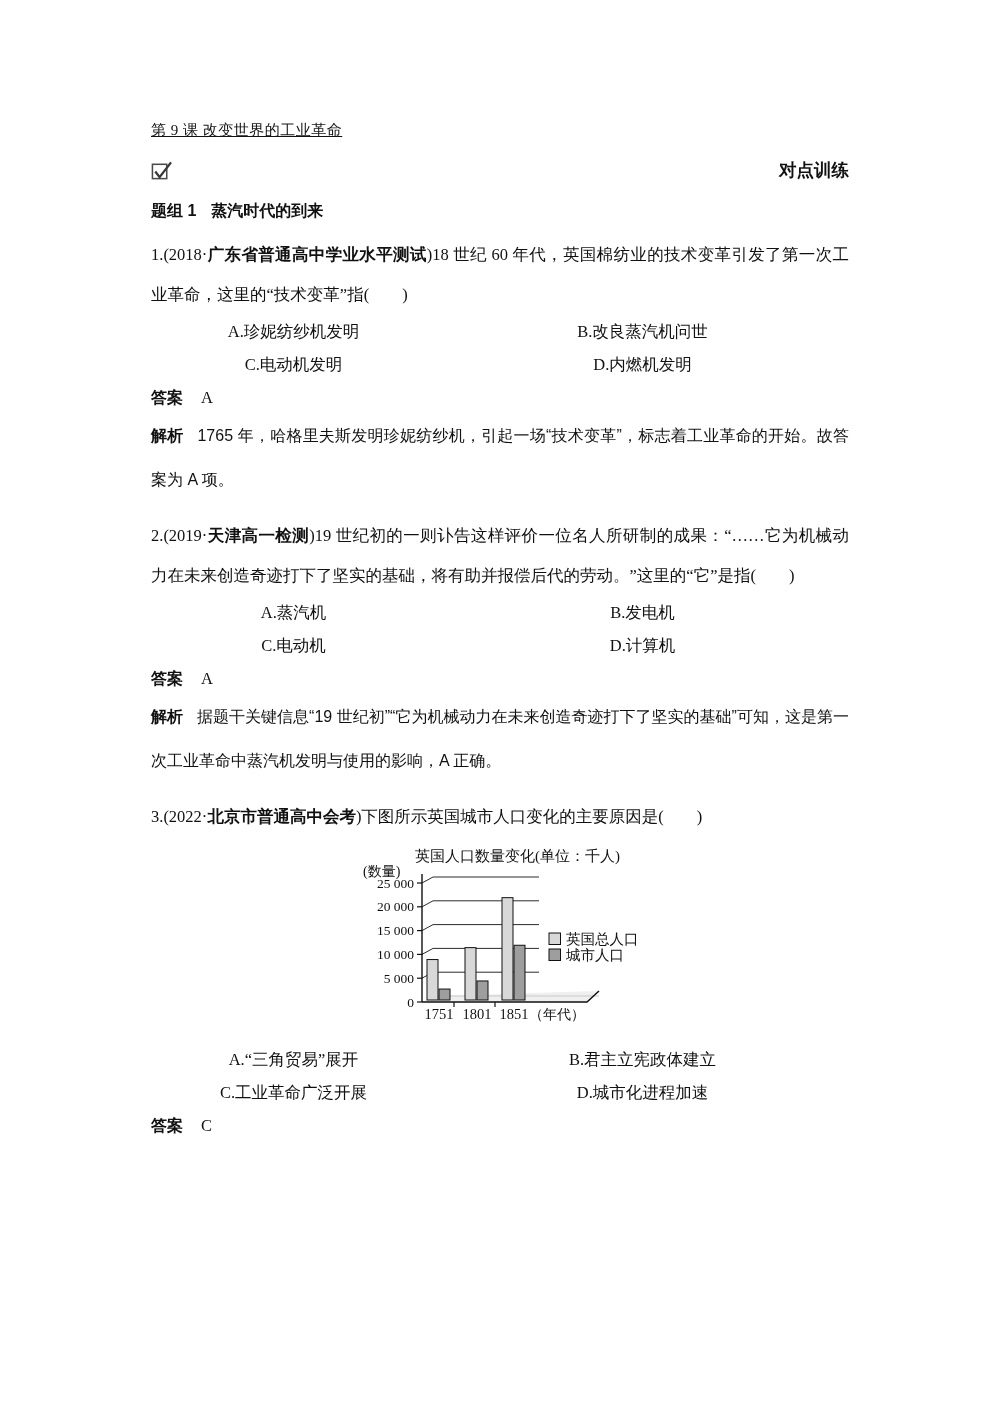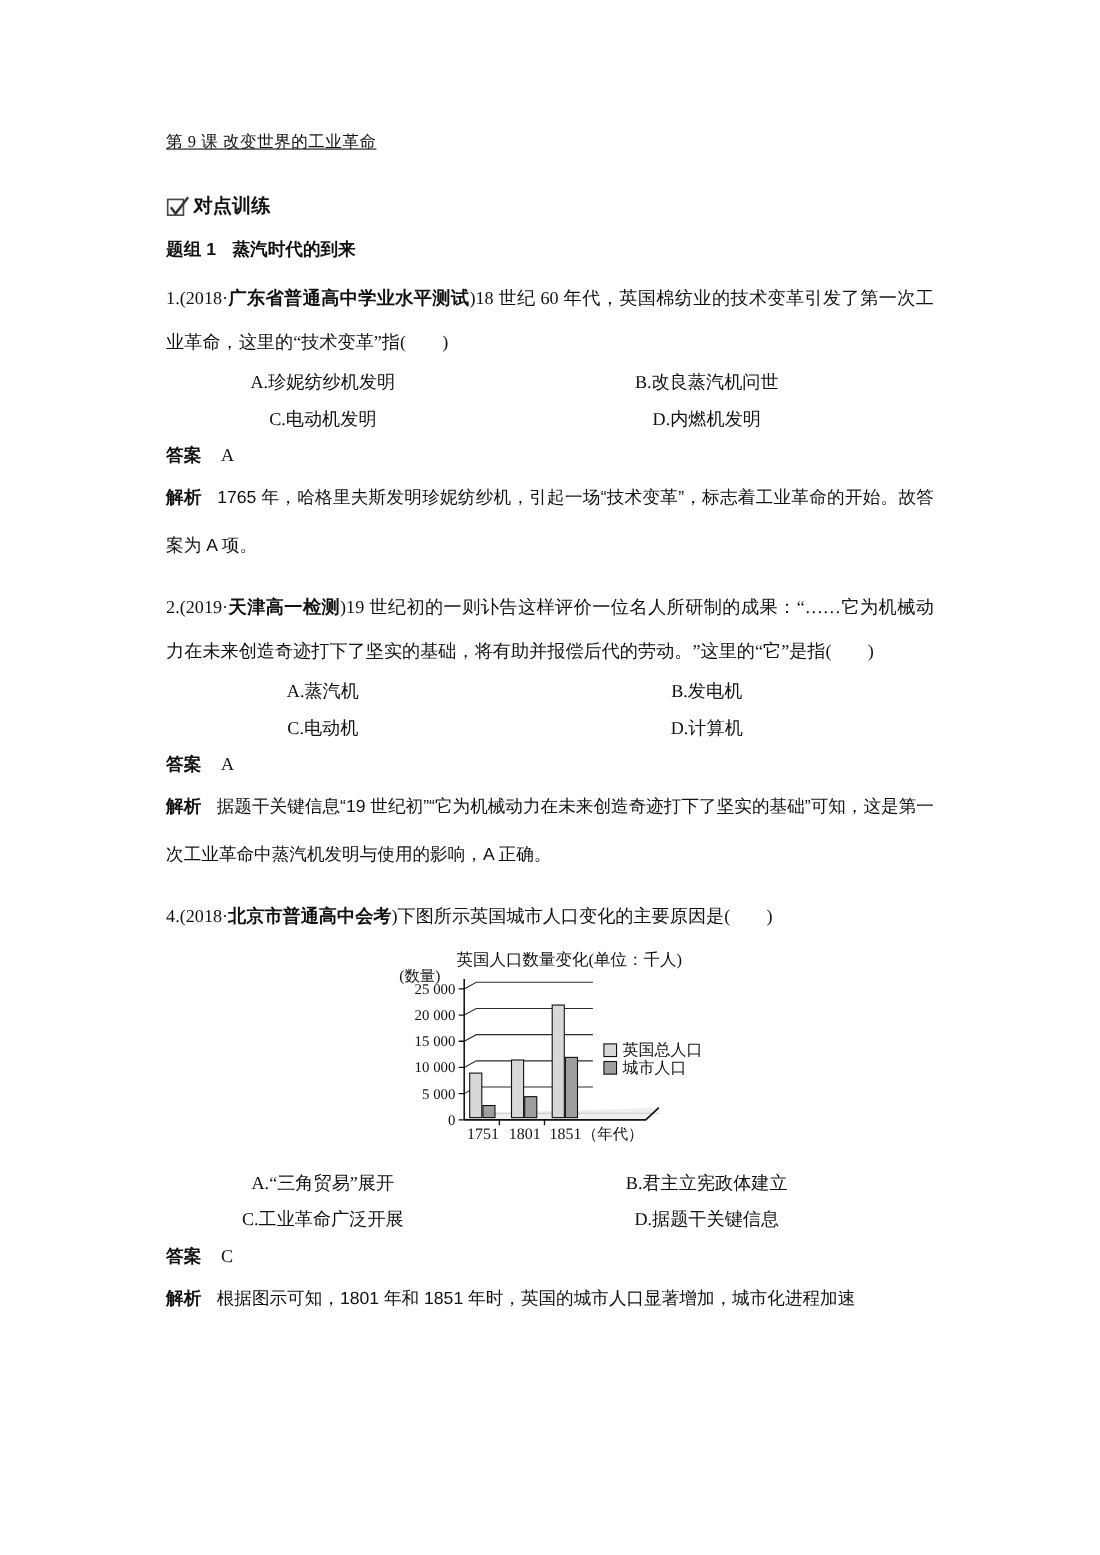--- a/index.html
+++ b/index.html
@@ -5,21 +5,21 @@
   * { margin:0; padding:0; box-sizing:border-box; }
   html,body { width:1000px; height:1414px; background:#ffffff; overflow:hidden; }
   body { font-family:"Liberation Serif","DejaVu Serif",serif; color:#111; }
   .page { width:1000px; height:1414px; padding:120px 151px 0 151px; }
 
   .doc-header { font-size:15px; line-height:20px; letter-spacing:0.5px;text-decoration:underline; }
 
   .doc-title { margin-top:28px; font-family:"Liberation Sans","DejaVu Sans",sans-serif;
                font-weight:bold; font-size:25px; line-height:32px; text-align:center; letter-spacing:2px; }
 
-  .section-row { margin-top:36px; display:flex; align-items:center; }
+  .section-row { margin-top:19px; display:flex; align-items:center;justify-content:space-between; }
   .checkbox-icon { width:21px; height:21px; margin-right:4px; }
   .section-label { font-family:"Liberation Sans","DejaVu Sans",sans-serif; font-weight:bold;
                    font-size:17.5px; line-height:22px; }
 
   .group-row { margin-top:19px; font-family:"Liberation Sans","DejaVu Sans",sans-serif;
                font-weight:bold; font-size:16px; line-height:21px; }
   .group-gap { display:inline-block; width:15px; }
 
   .question { margin-top:13px; }
   .stem { font-size:16.5px; line-height:40px; text-align:justify; }
@@ -75,21 +75,21 @@
       <span class="opt">A.蒸汽机</span>
       <span class="opt">B.发电机</span>
       <span class="opt">C.电动机</span>
       <span class="opt">D.计算机</span>
     </div>
     <p class="meta-row"><span class="meta-label">答案</span><span class="answer-value">A</span></p>
     <p class="analysis"><span class="meta-label">解析</span><span>据题干关键信息“19 世纪初”“它为机械动力在未来创造奇迹打下了坚实的基础”可知，这是第一次工业革命中蒸汽机发明与使用的影响，A 正确。</span></p>
   </div>
 
   <div class="question">
-    <p class="stem"><span>4.(2018·</span><span class="src">北京市普通高中会考</span><span>)下图所示英国城市人口变化的主要原因是(　　)</span></p>
+    <p class="stem"><span>3.(2022·</span><span class="src">北京市普通高中会考</span><span>)下图所示英国城市人口变化的主要原因是(　　)</span></p>
 
     <figure class="chart-block">
       <svg id="chart-svg" width="340" height="200" viewBox="0 0 340 200">
           <text x="58" y="20" font-size="15">英国人口数量变化(单位：千人)</text>
           <text x="6" y="35" font-size="14">(数量)</text>
           <polygon points="65,161 230,161 242,150 76,155" fill="#efefef" stroke="none"></polygon>
           <path d="M76 155 H242" stroke="#c9c9c9" stroke-width="1" fill="none"></path>
           <path d="M60 161 H65" stroke="#111" stroke-width="1.2" fill="none"></path>
           <text x="57" y="165.5" font-size="13.5" text-anchor="end">0</text>
           <path d="M65 137.2 l11 -6 H182" stroke="#2b2b2b" stroke-width="1" fill="none"></path>
@@ -125,19 +125,18 @@
           <text x="209" y="102.5" font-size="14.5">英国总人口</text>
           <rect x="192" y="108" width="11.5" height="11.5" fill="#9e9e9e" stroke="#111" stroke-width="1"></rect>
           <text x="209" y="118.5" font-size="14.5">城市人口</text>
         </svg>
     </figure>
 
     <div class="options">
       <span class="opt">A.“三角贸易”展开</span>
       <span class="opt">B.君主立宪政体建立</span>
       <span class="opt">C.工业革命广泛开展</span>
-      <span class="opt">D.据题干关键信息</span>
+      <span class="opt">D.城市化进程加速</span>
     </div>
     <p class="meta-row"><span class="meta-label">答案</span><span class="answer-value">C</span></p>
-    <p class="analysis"><span class="meta-label">解析</span><span>根据图示可知，1801 年和 1851 年时，英国的城市人口显著增加，城市化进程加速</span></p>
   </div>
 
 </div>
 
 </body></html>

